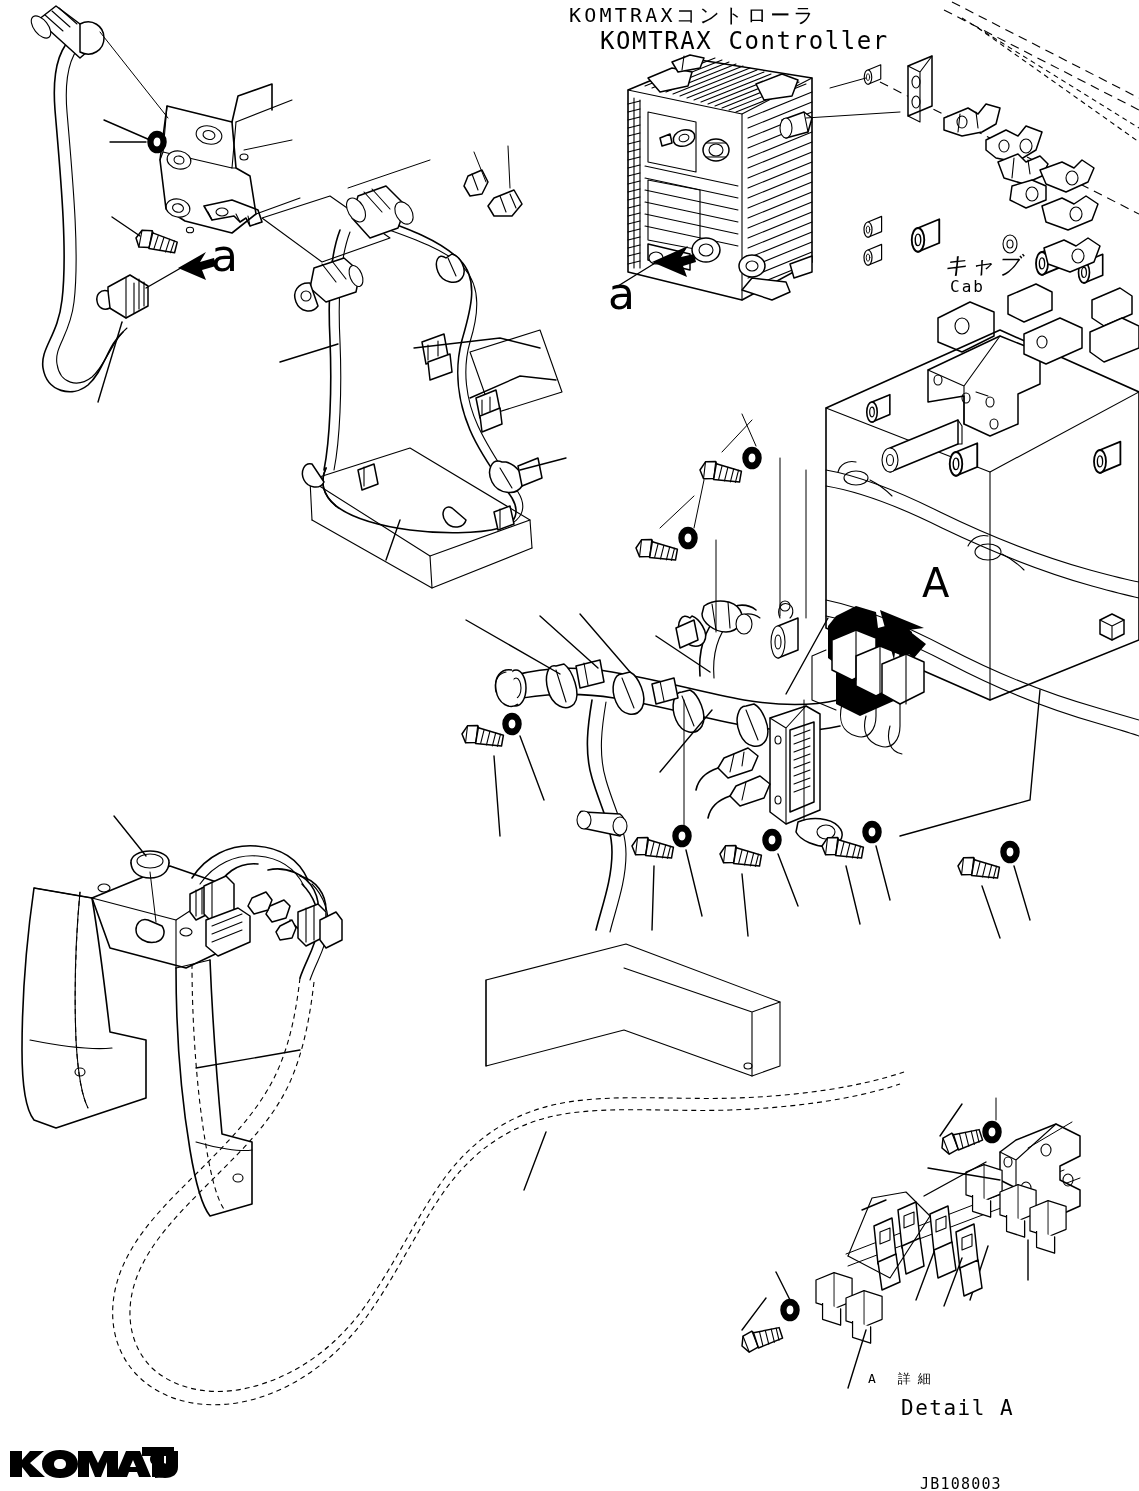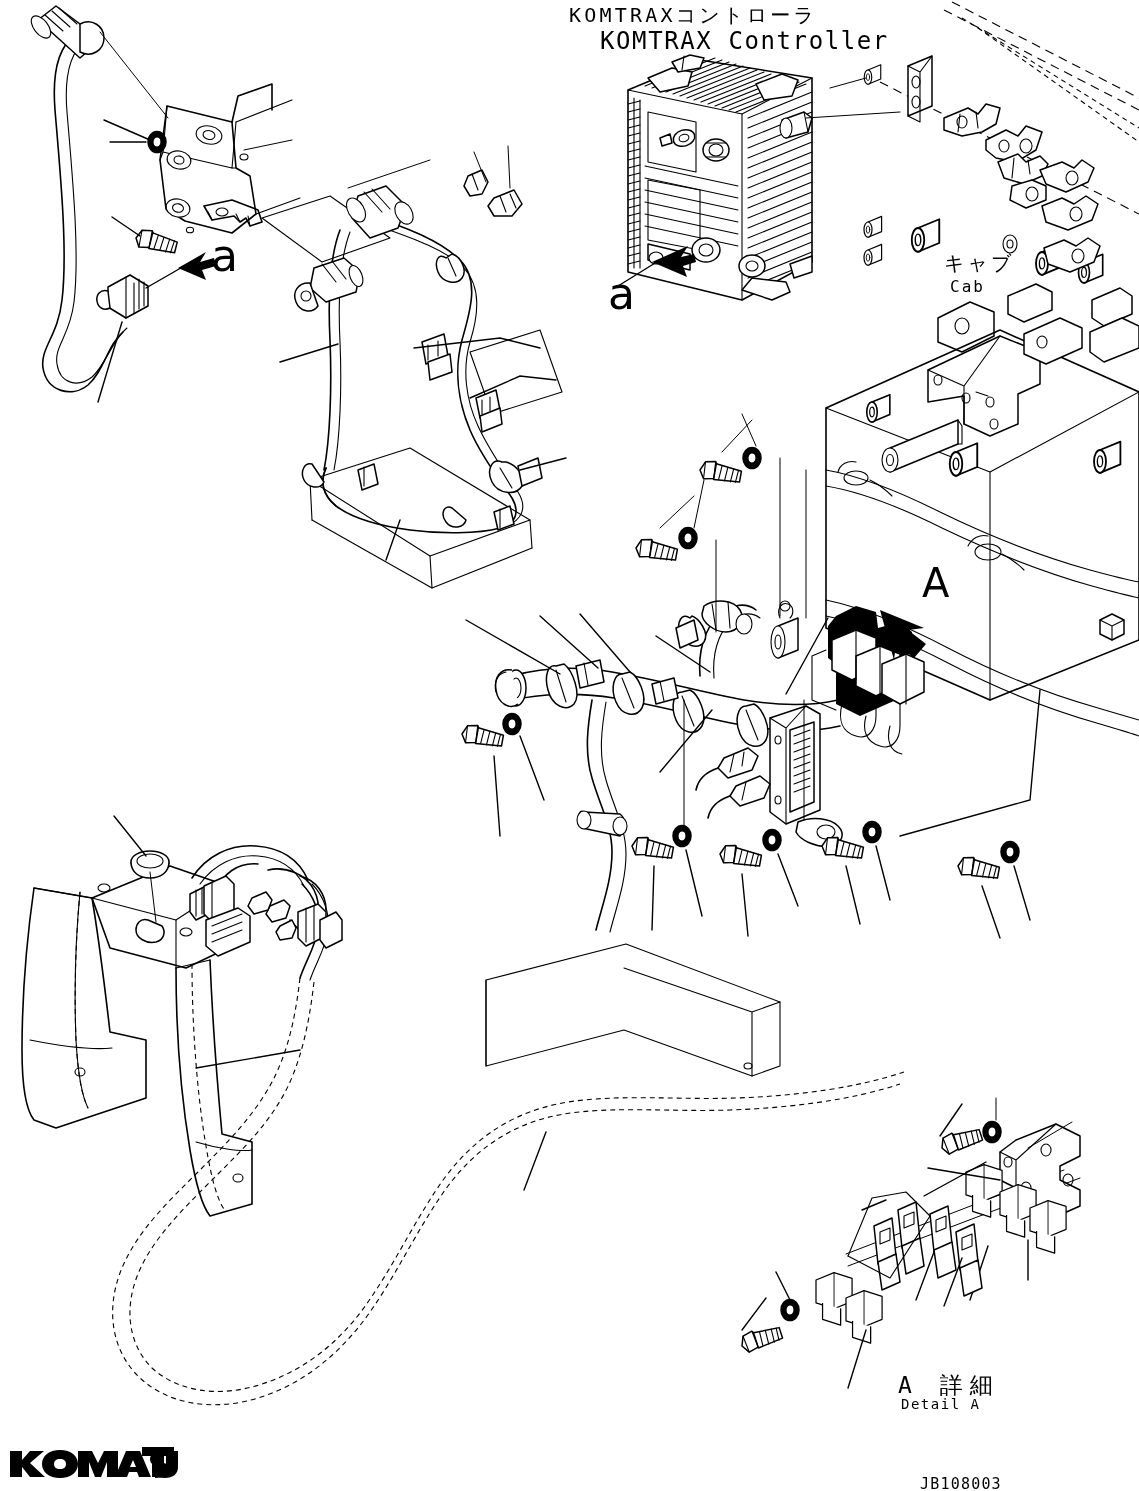--- a/index.html
+++ b/index.html
@@ -22,25 +22,25 @@
     position:absolute;
     white-space:pre;
     color:#000;
     font-family:"DejaVu Sans Mono","Liberation Mono",monospace;
     letter-spacing:0px;
   }
 
   #title-jp{left:569px;top:2px;font-size:20px;letter-spacing:3.2px;}
   #title-en{left:600px;top:27px;font-size:24px;letter-spacing:1.6px;}
 
-  #cab-jp{left:944px;top:250px;font-size:20px;letter-spacing:3px;}
+  #cab-jp{left:944px;top:250px;font-size:23px;letter-spacing:3px;font-style:italic;}
   #cab-en{left:950px;top:277px;font-size:16px;letter-spacing:2px;}
 
-  #detail-jp{left:898px;top:1370px;font-size:23px;letter-spacing:7px;}
-  #detail-en{left:901px;top:1396px;font-size:14px;letter-spacing:1.5px;}
+  #detail-jp{left:868px;top:1370px;font-size:13px;letter-spacing:7px;}
+  #detail-en{left:901px;top:1396px;font-size:21px;letter-spacing:1.5px;}
 
   #dwg-no{left:920px;top:1443px;font-size:15px;letter-spacing:1.2px;margin-top:32px;}
 
   
   .ref-letter{
     position:absolute;
     font-family:"DejaVu Sans","Liberation Sans",sans-serif;
     color:#000;
     line-height:1;
   }

